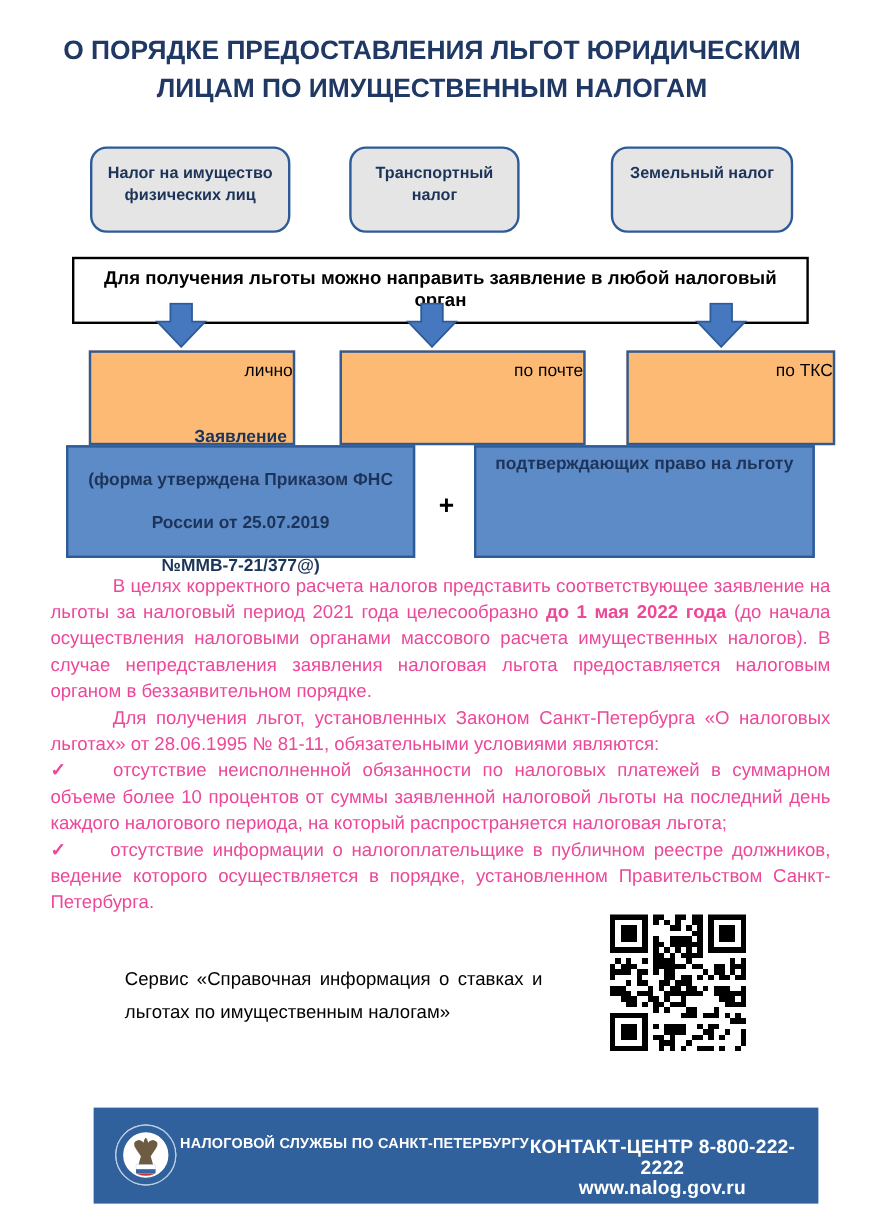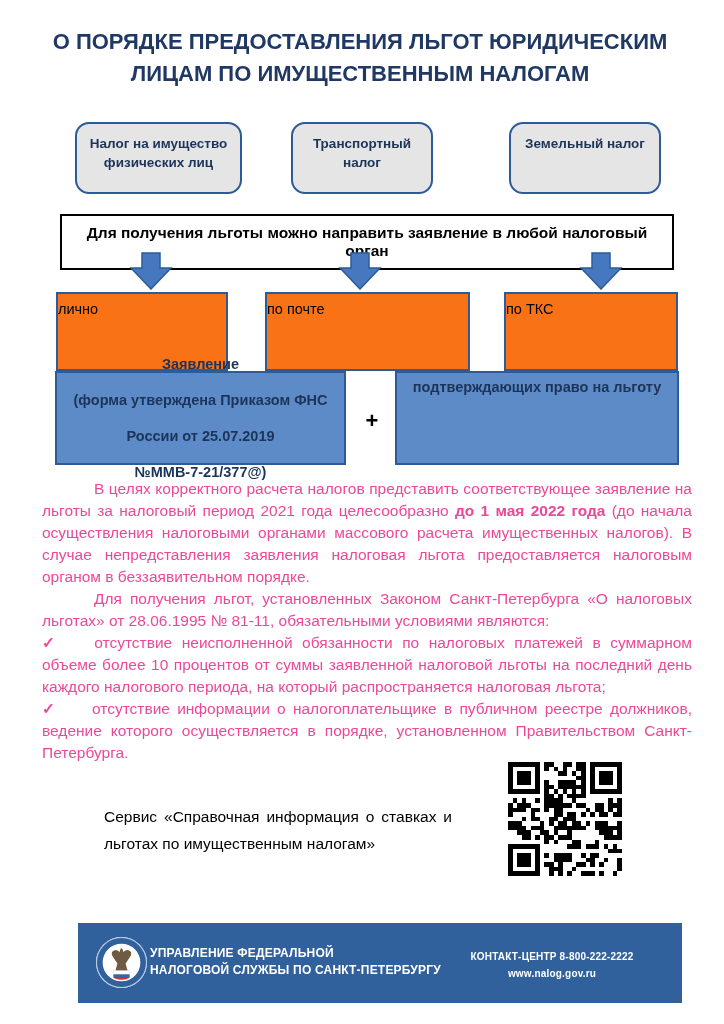--- a/index.html
+++ b/index.html
@@ -12,22 +12,22 @@
           padding-top:10px;line-height:19px;box-sizing:content-box;}
   .taxbox.b1{left:75px;width:163px;}
   .taxbox.b2{left:291px;width:138px;}
   .taxbox.b3{left:509px;width:148px;}
   .taxbox span{display:inline-block;padding:0 10px;}
   .statement{position:absolute;top:214px;left:60px;width:598px;border:2px solid #000;
              background:#fff;color:#000;font-size:15.5px;font-weight:bold;text-align:center;
              padding:8px 6px;}
   .arrow{position:absolute;top:252px;width:50px;height:38px;}
   .arrow.a1{left:126px;} .arrow.a2{left:335px;} .arrow.a3{left:576px;}
-  .chbox{position:absolute;top:292px;height:68px;background:#f97316;border:2px solid #2d5b97;
-         color:#000;font-size:14.5px;text-align:left;padding-top:7px;box-sizing:content-box;}
+  .chbox{position:absolute;top:292px;height:68px;background:#fdba74;border:2px solid #2d5b97;
+         color:#000;font-size:14.5px;text-align:right;padding-top:7px;box-sizing:content-box;margin-left:18px;}
   .chbox.b1{left:56px;width:168px;}
   .chbox.b2{left:265px;width:201px;}
   .chbox.b3{left:504px;width:170px;}
   .bluebox{position:absolute;background:#5d8bc7;border:2px solid #2d5b97;color:#1c3459;
            font-size:14.5px;font-weight:600;text-align:center;line-height:21px;}
   .bluebox.app{top:371px;left:55px;width:287px;height:90px;display:flex;flex-direction:column;
                justify-content:center;gap:15px;}
   .bluebox.cop{top:371px;left:395px;width:280px;height:86px;padding-top:4px;box-sizing:content-box;}
   .plus{position:absolute;top:408px;left:352px;width:40px;text-align:center;
         font-size:22px;font-weight:bold;color:#000;}
@@ -37,21 +37,21 @@
   .para{text-indent:52px;}
   .bullet .gap{display:inline-block;width:34px;}
   .check{font-weight:bold;}
   .qrtext{position:absolute;top:803px;left:104px;width:348px;color:#000;
           font-size:15.5px;line-height:27px;text-align:justify;}
   .qr{position:absolute;top:762px;left:508px;width:114px;height:114px;background:#fff;}
   .footer{position:absolute;top:923px;left:78px;width:604px;height:80px;background:#30619c;}
   .footer .emblem{position:absolute;top:13px;left:17px;width:53px;height:53px;}
   .footer .org{position:absolute;top:22px;left:72px;color:#fff;font-size:12px;font-weight:bold;
                line-height:17px;letter-spacing:0.2px;}
-  .footer .right{position:absolute;top:25px;left:352px;width:244px;color:#fff;font-size:10px;
+  .footer .right{position:absolute;top:25px;left:352px;width:244px;color:#fff;font-size:16px;
                  font-weight:bold;line-height:17px;text-align:center;letter-spacing:0.2px;}
 </style>
 </head>
 <body>
 
 <div class="page">
 
   <div class="title">
     <div>О ПОРЯДКЕ ПРЕДОСТАВЛЕНИЯ ЛЬГОТ ЮРИДИЧЕСКИМ</div>
     <div>ЛИЦАМ ПО ИМУЩЕСТВЕННЫМ НАЛОГАМ</div>
@@ -435,21 +435,20 @@
       <g clip-path="url(#emclip)">
         <path d="M18 21 q-4 -6 2 -7 q3 -0.5 4 2 q1 -4 2 -4 q1 0 2 4 q1 -2.5 4 -2 q6 1 2 7 l-4 6 l2 7 h-12 l2 -7 z" fill="#6d5c41"></path>
         <circle cx="20" cy="15.5" r="1.6" fill="#6d5c41"></circle>
         <circle cx="32" cy="15.5" r="1.6" fill="#6d5c41"></circle>
         <rect x="18" y="34" width="16" height="3.6" fill="#ffffff" stroke="#c9d4e2" stroke-width="0.4"></rect>
         <rect x="18" y="37.6" width="16" height="3.6" fill="#3465a4"></rect>
         <rect x="18" y="41.2" width="16" height="3.6" fill="#c93535"></rect>
       </g>
     </svg>
     <div class="org">
-      <div>УПРАВЛЕНИЕ ФЕДЕРАЛЬНОЙ</div>
       <div>НАЛОГОВОЙ СЛУЖБЫ ПО САНКТ-ПЕТЕРБУРГУ</div>
     </div>
     <div class="right">
       <div>КОНТАКТ-ЦЕНТР 8-800-222-2222</div>
       <div>www.nalog.gov.ru</div>
     </div>
   </div>
 
 </div>
 

